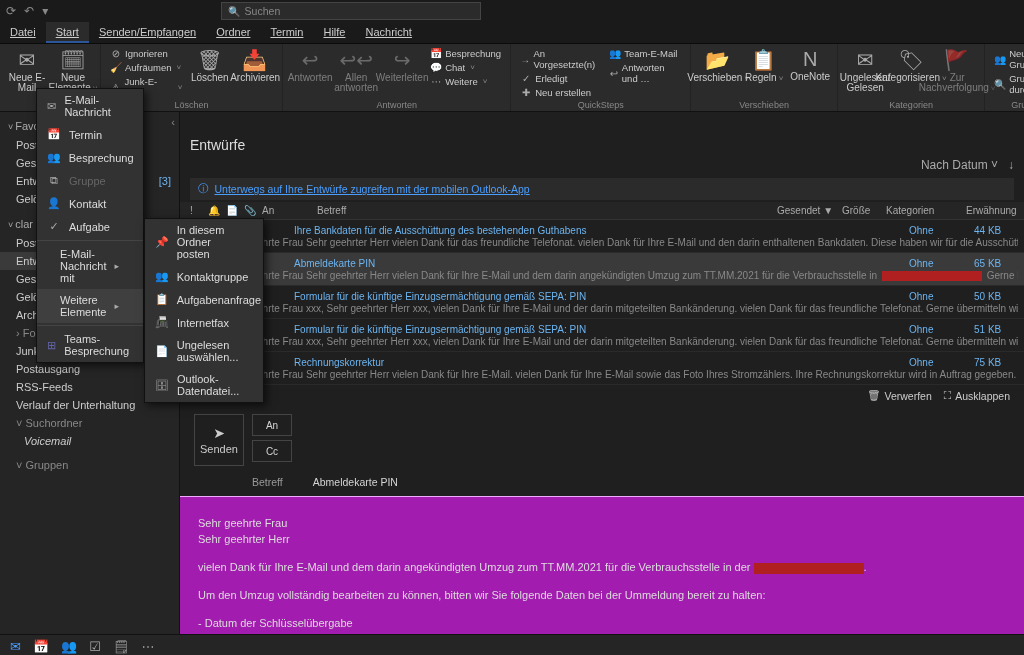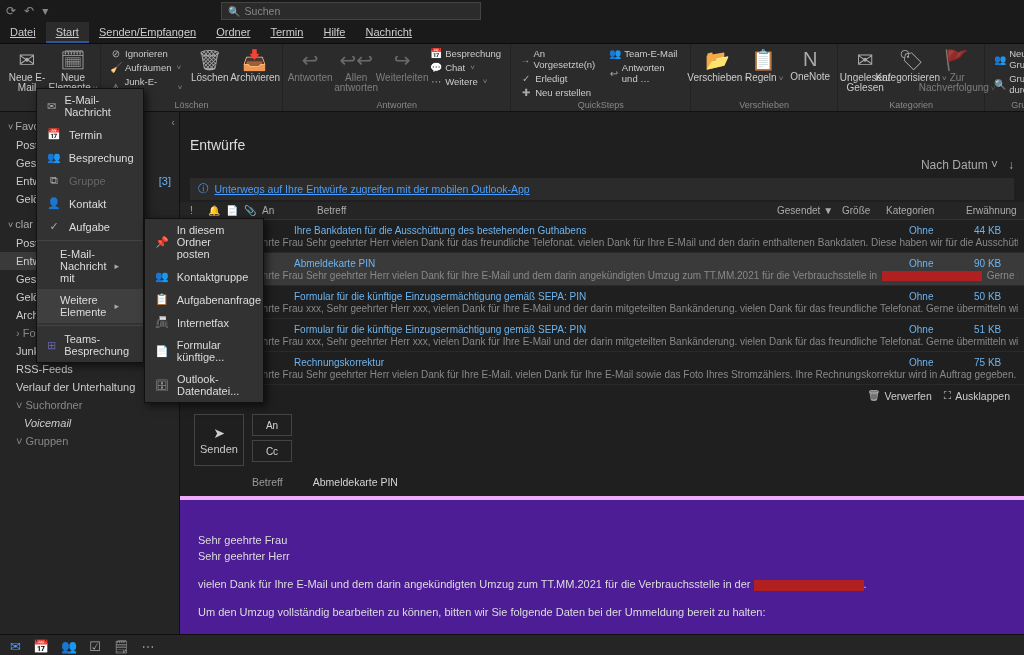--- a/index.html
+++ b/index.html
@@ -64,21 +64,21 @@
 .msgrow .mbuf { width: 90px; }
 .msgrow .subj { color: #6cb4f0; }
 .msgrow .fields { margin-left: auto; display: flex; }
 .msgrow .f-sent { color: #6cb4f0; width: 65px; }
 .msgrow .f-size { color: #6cb4f0; width: 44px; }
 .msgrow .line2 { display: flex; color: #888; padding-left: 36px; }
 .msgrow .preview { flex: 1; white-space: nowrap; overflow: hidden; }
 .redact { background: #b02020; color: #b02020; display: inline-block; width: 100px; height: 10px; margin: 0 2px; vertical-align: middle; }
 
 
-.reading { background: #4c1d95; border-top: 4px solid #f0abfc; padding: 24px 14px; flex: 1; overflow: hidden; }
+.reading { background: #a21caf; border-top: 1px solid #f0abfc; padding: 10px 14px; flex: 1; overflow: hidden; }
 .rtools { display: flex; justify-content: flex-end; gap: 12px; padding: 4px 14px; font-size: 10.5px; color: #ccc; }
 .rtools span { display: flex; align-items: center; gap: 4px; cursor: pointer; }
 .compose { display: flex; gap: 8px; padding: 8px 14px 4px; }
 .sendbtn { width: 50px; height: 52px; border: 1px solid #444; display: flex; flex-direction: column; align-items: center; justify-content: center; gap: 2px; color: #ccc; }
 .sendbtn .sicon2 { font-size: 14px; }
 .addr-col { display: flex; flex-direction: column; gap: 4px; }
 .addrbtn { width: 40px; height: 22px; border: 1px solid #444; display: flex; align-items: center; justify-content: center; font-size: 10px; }
 .subjrow { display: flex; align-items: center; gap: 30px; padding: 6px 72px 8px; font-size: 10.5px; }
 .subjrow .slabel { color: #999; }
 .bodytxt { padding: 8px 4px; font-size: 11px; line-height: 16px; color: #ddd; }
@@ -291,25 +291,26 @@
       </div>
     <div class="sb-item">Gelö</div>
     <div class="sb-head" style="margin-top:6px">clar</div>
     <div class="sb-item">Poste</div>
     <div class="sb-item" style="background:#3a3a3a">Entw</div>
     <div class="sb-item">Gesendete Elemente</div>
     <div class="sb-item">Gelöschte Elemente</div>
     <div class="sb-item">Archiv</div>
     <div class="sb-item" style="color:#888">› <span>Folders</span></div>
     <div class="sb-item">Junk-E-Mail</div>
+    <div class="sb-item">Postausgang</div>
     <div class="sb-item">RSS-Feeds</div>
     <div class="sb-item">Verlauf der Unterhaltung</div>
     <div class="sb-item" style="color:#888">˅ <span>Suchordner</span></div>
     <div class="sb-item" style="font-style:italic;padding-left:24px">Voicemail</div>
-    <div class="sb-item" style="color:#888;">˅ <span>Gruppen</span></div>
+    <div class="sb-item" style="color:#888;margin-top:6px">˅ <span>Gruppen</span></div>
   </div>
 
   <div class="content">
     <div class="chead">
       <span>Entwürfe</span>
       <span class="sort"><span>Nach Datum</span> ˅ &nbsp; ↓</span>
     </div>
     <div class="infobar">
       <span style="color:#4a9eff">ⓘ</span>
       <a>Unterwegs auf Ihre Entwürfe zugreifen mit der mobilen Outlook-App</a>
@@ -341,21 +342,21 @@
             <span class="preview">Sehr geehrte Frau   Sehr geehrter Herr   vielen Dank für das freundliche Telefonat.  vielen Dank für Ihre E-Mail und den darin enthaltenen Bankdaten.   Diese haben wir für die Ausschüttung Ihres bestehenden </span>
           </div>
         </div>
         <div class="msgrow sel">
           <div class="line1">
             <span class="micon">📝</span>
             <span class="mbuf"></span>
             <span class="subj">Abmeldekarte PIN</span>
             <span class="fields">
               <span class="f-sent">Ohne</span>
-              <span class="f-size">90 KB</span>
+              <span class="f-size">65 KB</span>
             </span>
           </div>
           <div class="line2">
             <span class="preview">Sehr geehrte Frau   Sehr geehrter Herr   vielen Dank für Ihre E-Mail und dem darin angekündigten Umzug zum TT.MM.2021  für die Verbrauchsstelle in <span class="redact"></span> Gerne können Sie uns den</span>
           </div>
         </div>
         <div class="msgrow">
           <div class="line1">
             <span class="micon">📝</span>
             <span class="mbuf"></span>
@@ -492,21 +493,21 @@
   <div class="ci">
       <span class="cicon">📋</span>
       <span>Aufgabenanfrage</span>
     </div>
   <div class="ci">
       <span class="cicon">📠</span>
       <span>Internetfax</span>
     </div>
   <div class="ci">
       <span class="cicon">📄</span>
-      <span>Formular künftige...</span>
+      <span>Ungelesen auswählen...</span>
     </div>
   <div class="ci">
       <span class="cicon">🗄</span>
       <span>Outlook-Datendatei...</span>
     </div>
 </div>
 
 <div class="navbar">
   <span class="nicon active">✉</span>
   <span class="nicon">📅</span>

